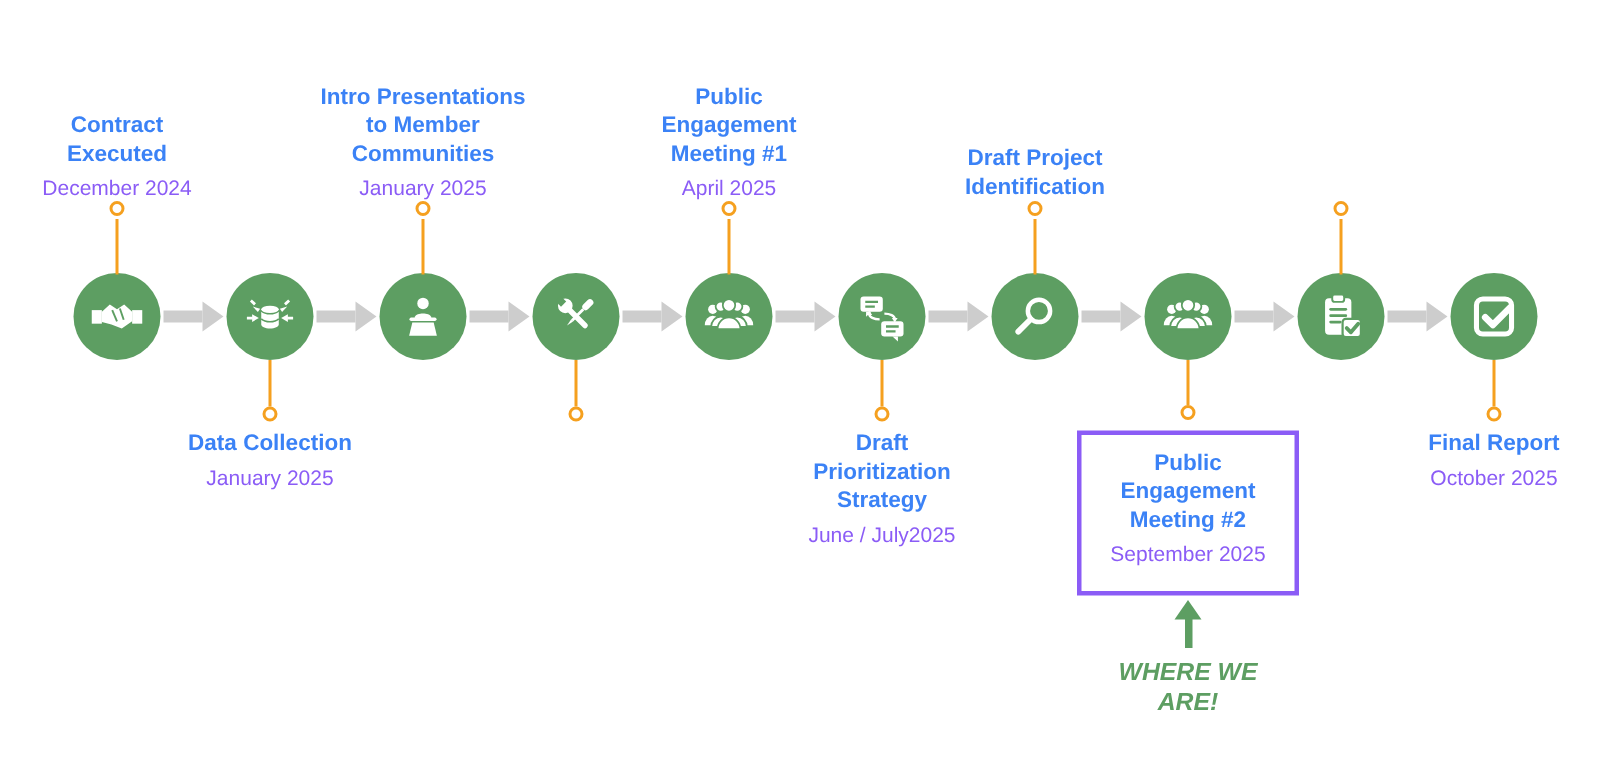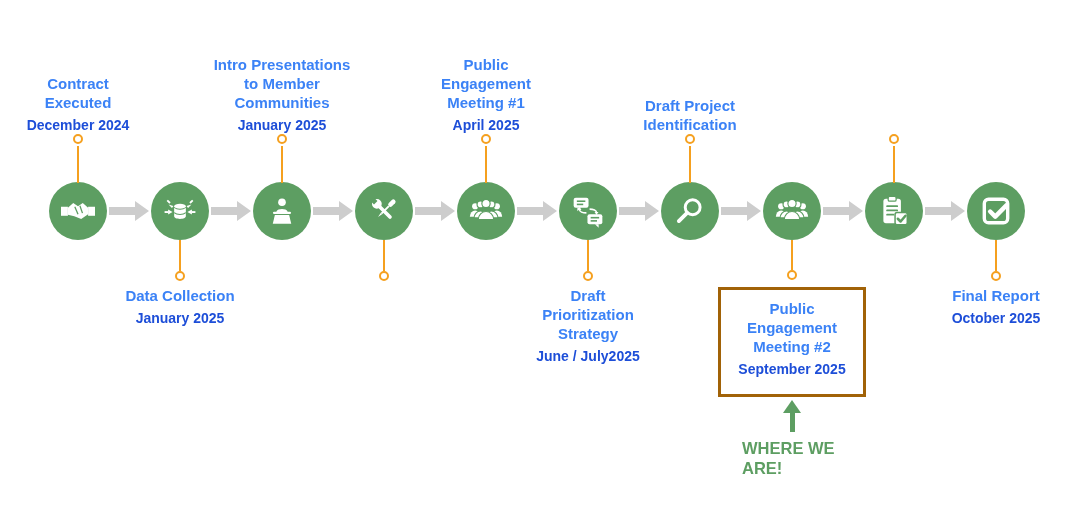--- a/index.html
+++ b/index.html
@@ -18,31 +18,31 @@
   .cline{position:absolute;width:2px;background:#F5A01F;}
   .cline.up{top:146px;height:37px;}
   .cline.dn{top:240px;height:31px;}
   .cdot{position:absolute;width:6px;height:6px;border:2px solid #F5A01F;border-radius:50%;background:#fff;}
   .cdot.up{top:134px;}
   .cdot.dn{top:271px;}
   .lbl{position:absolute;text-align:center;}
   .lbl.above{bottom:376px;}
   .lbl.below{top:286px;}
   .title{color:#3b82f6;font-weight:bold;font-size:15px;line-height:19px;}
-  .date{color:#1d4ed8;font-size:14px;line-height:18px;margin-top:4px;font-weight:700;}
+  .date{color:#8b5cf6;font-size:14px;line-height:18px;margin-top:4px;font-weight:400;}
   .hl-box{
     position:absolute;left:718px;top:287px;width:148px;height:110px;box-sizing:border-box;
-    border:3px solid #a16207;background:#fff;text-align:center;
+    border:3px solid #8b5cf6;background:#fff;text-align:center;
   }
   .hl-box .title{width:106px;margin:9px auto 0 auto;}
   .up-arrow-head{position:absolute;left:783px;top:400px;width:0;height:0;
     border-left:9px solid transparent;border-right:9px solid transparent;border-bottom:13px solid #5D9E62;}
   .up-arrow-stem{position:absolute;left:789.5px;top:412px;width:5px;height:20px;background:#5D9E62;}
-  .where{position:absolute;left:742px;top:438px;width:100px;text-align:left;
-    color:#5D9E62;font-weight:bold;font-size:16.5px;line-height:20px;}
+  .where{position:absolute;left:742px;top:438px;width:100px;text-align:center;
+    color:#5D9E62;font-weight:bold;font-size:16.5px;line-height:20px;font-style:italic;}
   .tw70{width:70px;margin-left:auto;margin-right:auto;}
 </style>
 </head>
 <body>
 
 <div class="canvas">
 
   <div>
       <div class="abar" style="left:109px"></div>
       <div class="ahead" style="left:135px"></div>

